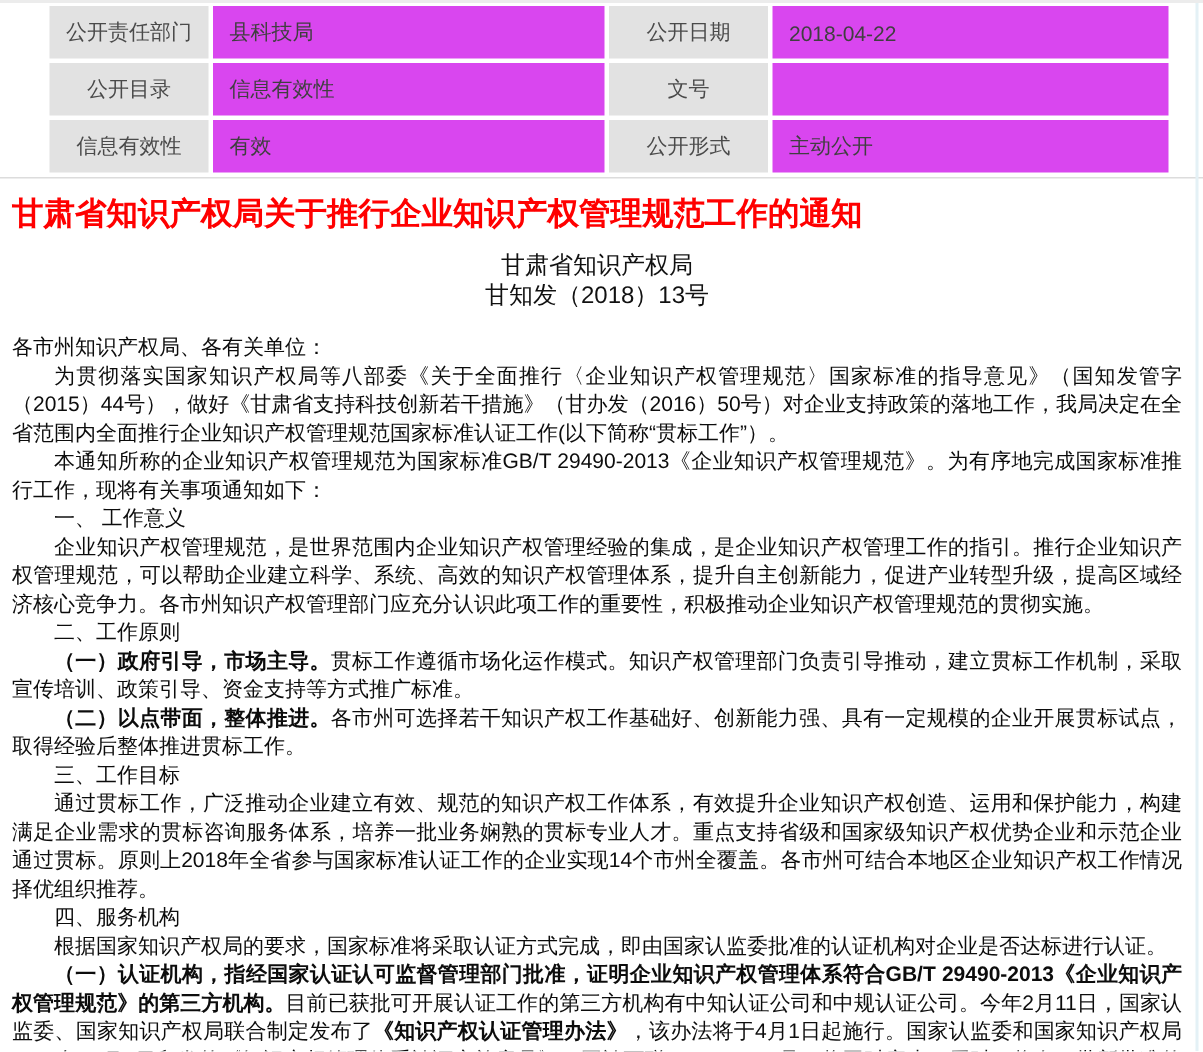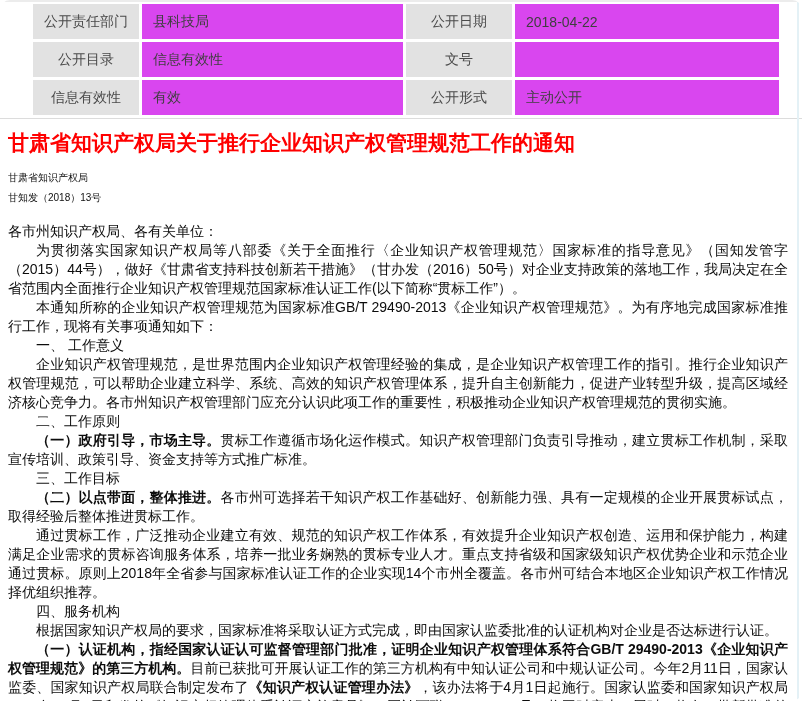--- a/index.html
+++ b/index.html
@@ -1,33 +1,33 @@
 <!DOCTYPE html>
 <html><head>
 <meta charset="utf-8">
 <style>
   html,body { margin:0; padding:0; background:#fff; }
   body { font-family:"Liberation Sans","DejaVu Sans",sans-serif; }
-  .page { position:relative; width:802px; height:701px; background:#ffffff; overflow:hidden;border-radius:10px; }
+  .page { position:relative; width:802px; height:701px; background:#ffffff; overflow:hidden; }
   .top-rule { position:absolute; top:0; left:0; width:802px; height:2px; background:#ececec; }
   .right-rule { position:absolute; top:2px; right:3px; width:2px; height:699px; background:#e4f1f6; }
 
   
   table.meta { border-collapse:separate; border-spacing:3px; margin:1px 0 0 30px; }
   table.meta td { height:33px; font-size:14px; vertical-align:middle; }
   td.mlabel { background:#e2e2e2; width:104px; text-align:center; color:#4a4a4a; }
   td.mvalue { background:#d946ef; width:249px; padding-left:11px; color:#3f3f3f; }
   td.mvalue2 { width:252px; }
   .table-rule { width:802px; height:1px; background:#dcdcdc; }
 
   
   .article { padding:0 14px 0 8px; }
   .doc-title { color:#ff0000; font-size:21px; font-weight:bold; text-align:left;
                line-height:24px; margin:12px 0 0 0; }
-  .center-line { font-size:10px; line-height:20px; margin:0; color:#111; }
+  .center-line { text-align:center; font-size:16px; line-height:20px; margin:0; color:#111; }
   .issuer { margin-top:13px; }
   .body-text { font-size:14px; line-height:19px; margin:0; color:#0c0c0c; text-align:justify; }
   .indent { text-indent:2em; }
   .salutation { margin-top:14px; }
   .bold { font-weight:normal; }
   b { font-weight:bold; }
 </style>
 </head>
 <body>
 
@@ -67,22 +67,22 @@
     <p class="body-text salutation">各市州知识产权局、各有关单位：</p>
 
     <p class="body-text indent">为贯彻落实国家知识产权局等八部委《关于全面推行〈企业知识产权管理规范〉国家标准的指导意见》（国知发管字（2015）44号），做好《甘肃省支持科技创新若干措施》（甘办发（2016）50号）对企业支持政策的落地工作，我局决定在全省范围内全面推行企业知识产权管理规范国家标准认证工作(以下简称“贯标工作”）。</p>
     <p class="body-text indent">本通知所称的企业知识产权管理规范为国家标准GB/T 29490-2013《企业知识产权管理规范》。为有序地完成国家标准推行工作，现将有关事项通知如下：</p>
 
     <p class="body-text indent bold">一、 工作意义</p>
     <p class="body-text indent">企业知识产权管理规范，是世界范围内企业知识产权管理经验的集成，是企业知识产权管理工作的指引。推行企业知识产权管理规范，可以帮助企业建立科学、系统、高效的知识产权管理体系，提升自主创新能力，促进产业转型升级，提高区域经济核心竞争力。各市州知识产权管理部门应充分认识此项工作的重要性，积极推动企业知识产权管理规范的贯彻实施。</p>
 
     <p class="body-text indent bold">二、工作原则</p>
     <p class="body-text indent"><b>（一）政府引导，市场主导。</b><span>贯标工作遵循市场化运作模式。知识产权管理部门负责引导推动，建立贯标工作机制，采取宣传培训、政策引导、资金支持等方式推广标准。</span></p>
+    <p class="body-text indent"><b>（二）以点带面，整体推进。</b><span>各市州可选择若干知识产权工作基础好、创新能力强、具有一定规模的企业开展贯标试点，取得经验后整体推进贯标工作。</span></p>
+
     <p class="body-text indent bold">三、工作目标</p>
-
-    <p class="body-text indent"><b>（二）以点带面，整体推进。</b><span>各市州可选择若干知识产权工作基础好、创新能力强、具有一定规模的企业开展贯标试点，取得经验后整体推进贯标工作。</span></p>
     <p class="body-text indent">通过贯标工作，广泛推动企业建立有效、规范的知识产权工作体系，有效提升企业知识产权创造、运用和保护能力，构建满足企业需求的贯标咨询服务体系，培养一批业务娴熟的贯标专业人才。重点支持省级和国家级知识产权优势企业和示范企业通过贯标。原则上2018年全省参与国家标准认证工作的企业实现14个市州全覆盖。各市州可结合本地区企业知识产权工作情况择优组织推荐。</p>
 
     <p class="body-text indent bold">四、服务机构</p>
     <p class="body-text indent">根据国家知识产权局的要求，国家标准将采取认证方式完成，即由国家认监委批准的认证机构对企业是否达标进行认证。</p>
     <p class="body-text indent"><b>（一）认证机构，指经国家认证认可监督管理部门批准，证明企业知识产权管理体系符合GB/T 29490-2013《企业知识产权管理规范》的第三方机构。</b><span>目前已获批可开展认证工作的第三方机构有中知认证公司和中规认证公司。今年2月11日，国家认监委、国家知识产权局联合制定发布了</span><b>《知识产权认证管理办法》</b><span>，该办法将于4月1日起施行。国家认监委和国家知识产权局2013年11月6日印发的《知识产权管理体系认证实施意见》（国认可联（2013）56号）将同时废止。届时，将有一批新批准的第三方认证机构公布，包括中企智标认证公司（知识产权出版社）等。</span></p>
   </div>
 </div>
 
 </body></html>

